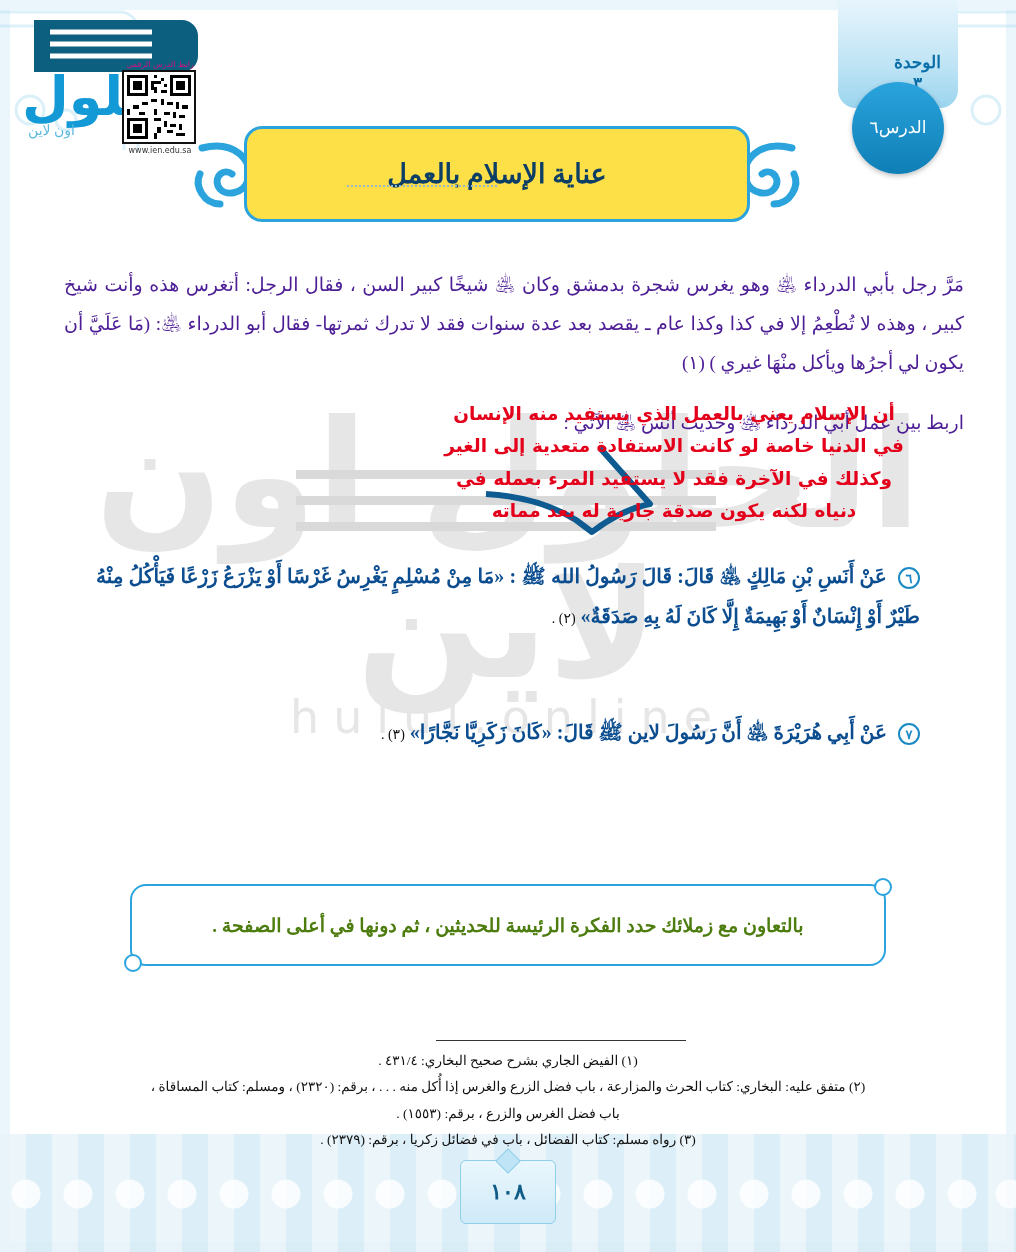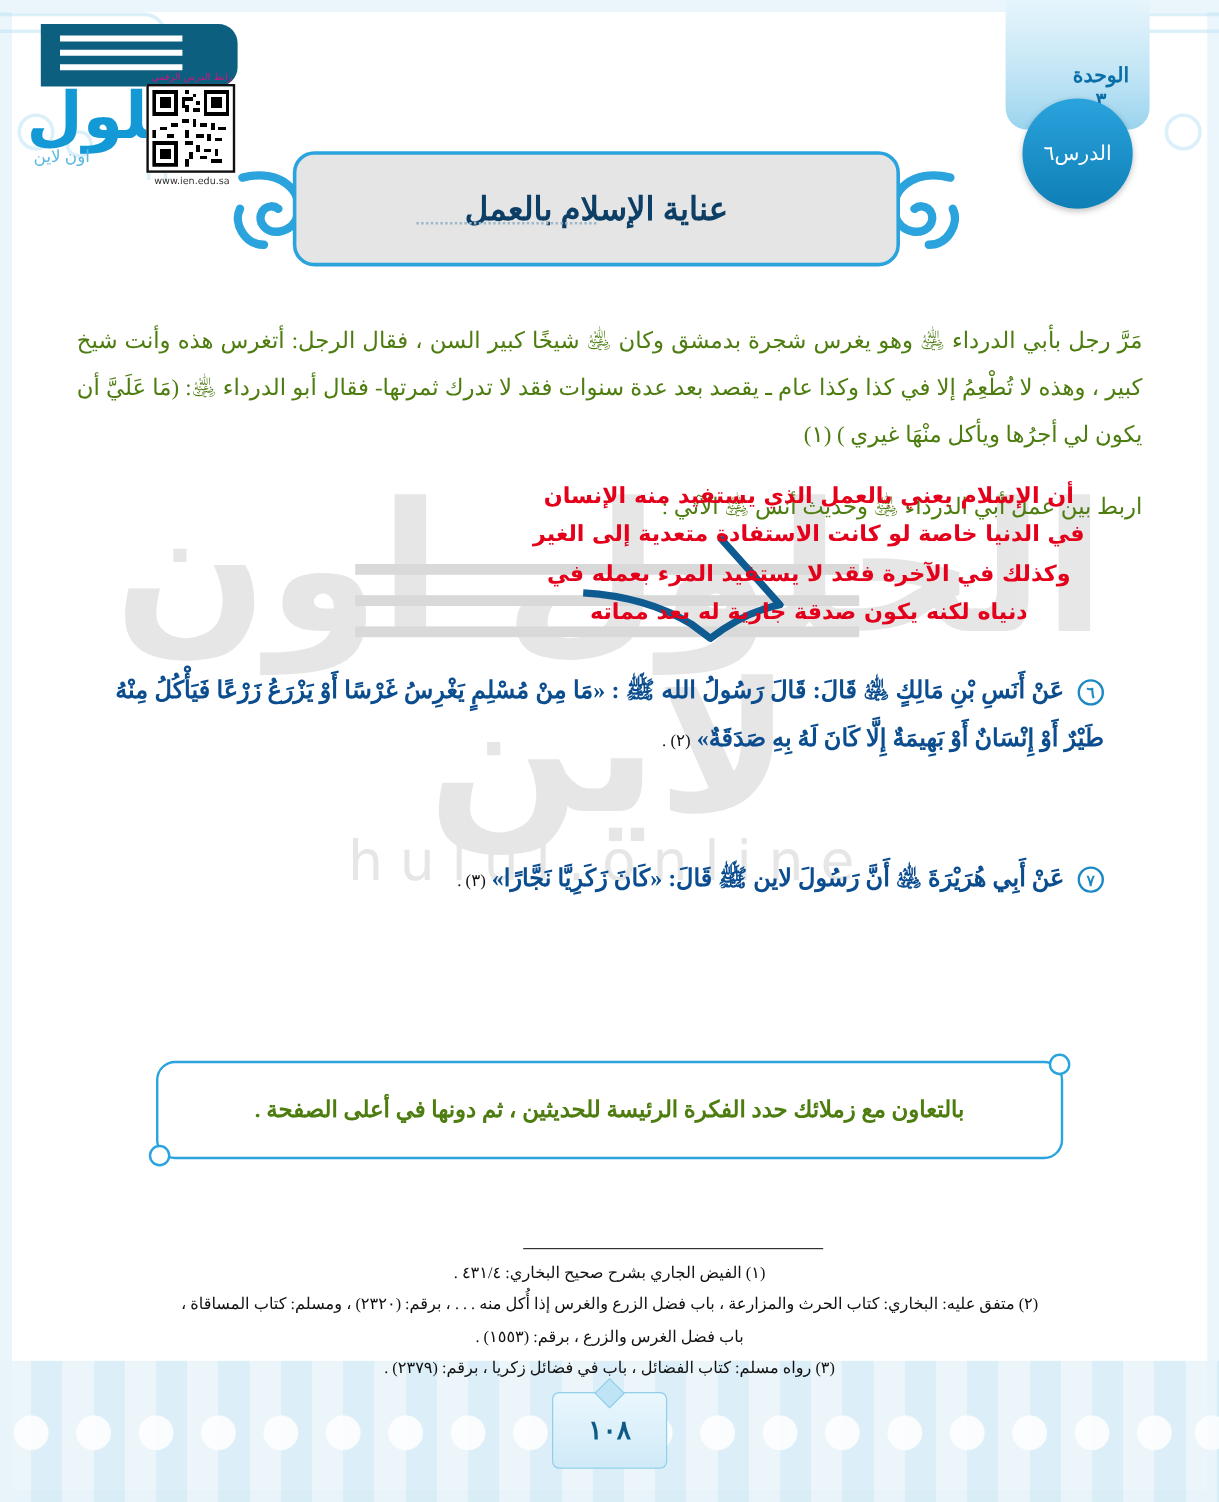--- a/index.html
+++ b/index.html
@@ -120,40 +120,40 @@
     box-shadow:0 2px 5px rgba(0,0,0,.25);
   }
 
   
   .title-wrap {
     position:absolute; top:126px; right:210px; left:188px; height:96px;
   }
   .title-box {
     position:absolute; inset:0 56px 0 56px;
     border:3px solid #2ba4de; border-radius:18px;
-    background:#e5e5e5;
+    background:#fde047;
     display:flex; align-items:center; justify-content:center;
   }
   .title-text {
     font-size:27px; font-weight:bold; color:#0d3f66;
     letter-spacing:0px;
   }
   .title-dots{
     position:absolute; right:250px; bottom:32px; width:150px;
     border-bottom:2px dotted #9bb6c6;
   }
   .swirl { position:absolute; top:8px; width:82px; height:82px; }
   .swirl-r { right:-6px; }
   .swirl-l { left:-6px; transform:scaleX(-1); }
 
   
   .para {
-    position:absolute; right:64px; left:64px;
+    position:absolute; right:52px; left:64px;
     font-size:19px; line-height:2.05; text-align:justify;
-    color:#4d7c0f;
+    color:#4c1d95;
   }
   #p-intro { top:266px; }
   #p-task  { top:404px; }
 
   
   .answer {
     position:absolute; right:92px; width:500px; top:398px;
     color:#e4001b; font-weight:bold; font-size:18.5px;
     line-height:1.75; text-align:center;
     font-family:"DejaVu Sans", sans-serif;

